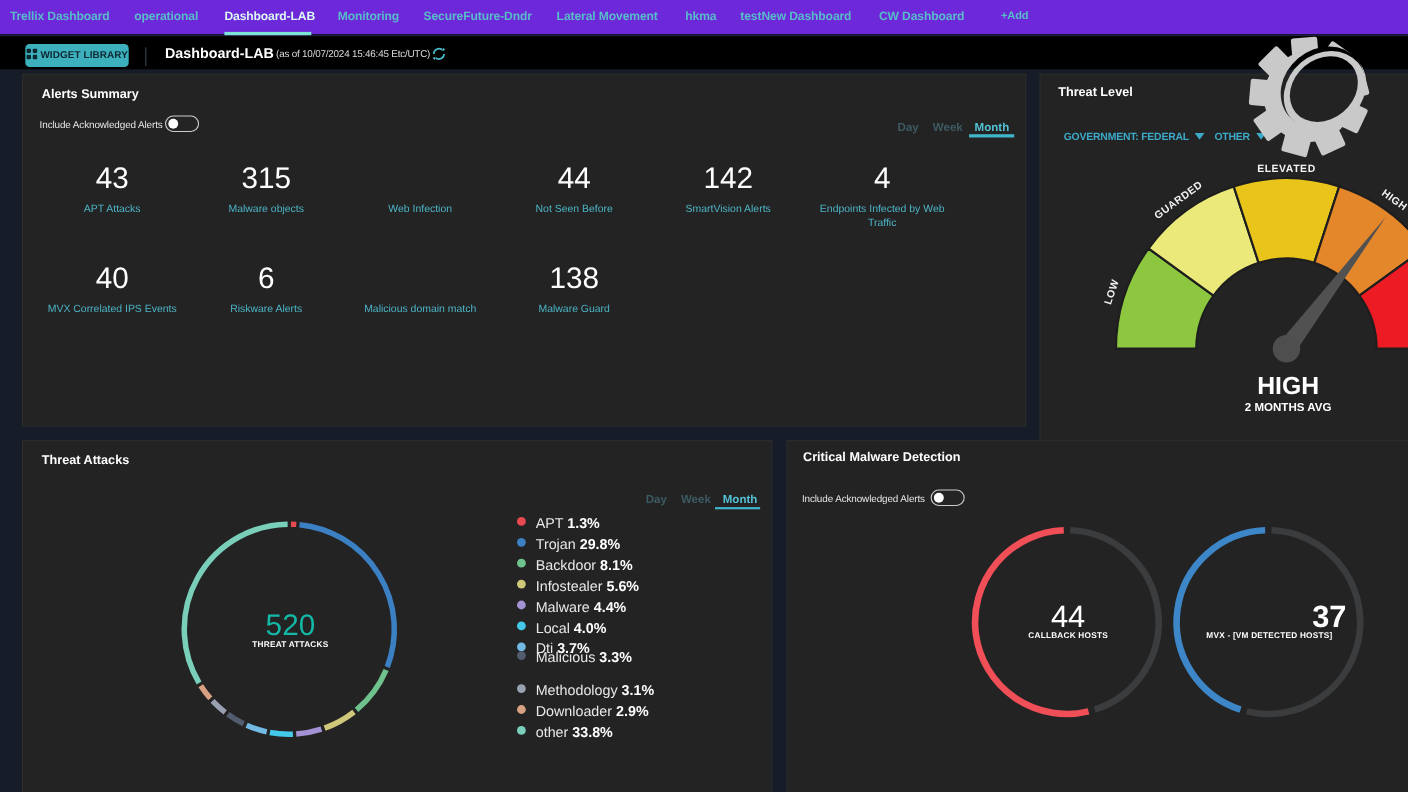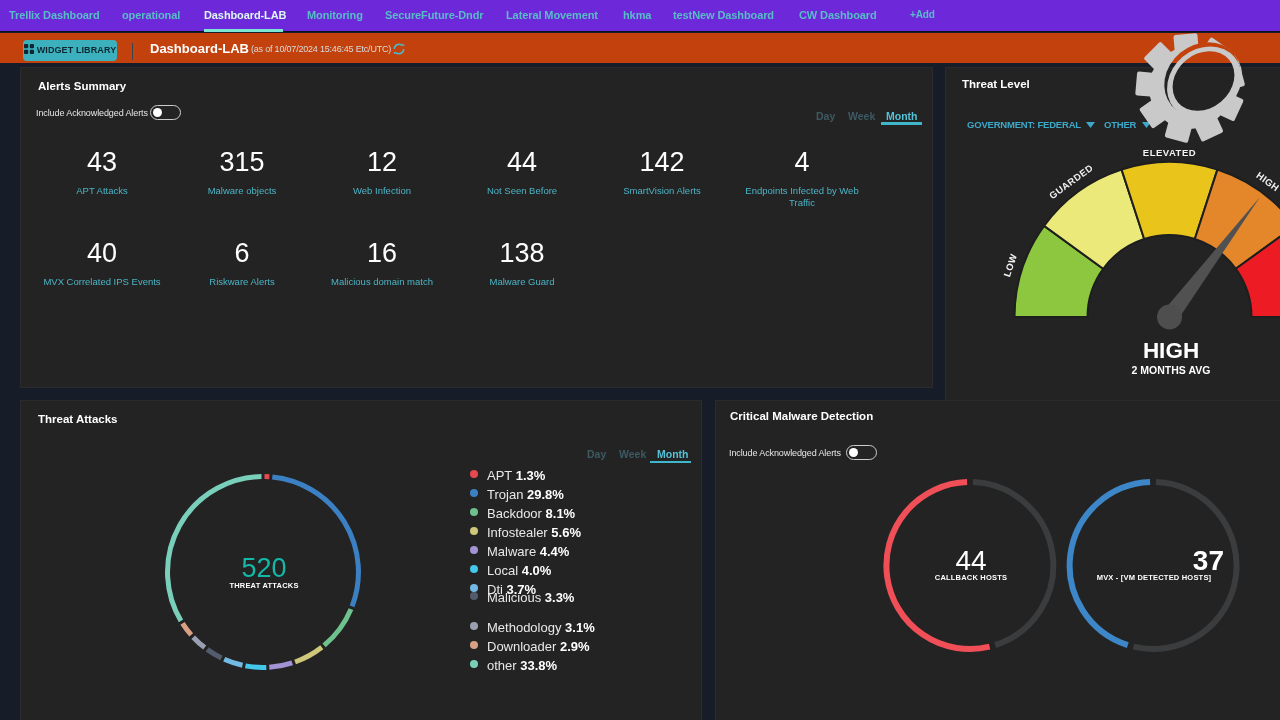--- a/index.html
+++ b/index.html
@@ -5,21 +5,21 @@
 * { margin:0; padding:0; box-sizing:border-box; }
 html,body { width:1280px; height:720px; overflow:hidden; background:#161d29; font-family:"Liberation Sans", sans-serif; }
 #stage { position:absolute; top:0; left:0; width:1280px; height:720px; }
 .abs { position:absolute; }
 
 #nav { position:absolute; top:0; left:0; width:1280px; height:32px; background:#6d28d9; border-bottom:1px solid #0c111a; }
 .tab { position:absolute; top:9px; font-size:11px; font-weight:700; letter-spacing:-0.1px; color:#58bdc9; white-space:nowrap; }
 .tab.active { color:#dcf8f2; }
 #tabline { position:absolute; left:204px; top:29px; width:79px; height:3px; background:#7de5d6; }
 
-#subbar { position:absolute; top:33px; left:0; width:1280px; height:30px; background:#c2410c; }
+#subbar { position:absolute; top:33px; left:0; width:1280px; height:30px; background:#000000; }
 #wl-btn { position:absolute; left:23px; top:7px; width:94px; height:21px; background:#3cb1bd; border-radius:4px; color:#0d2731; font-size:9px; font-weight:700; letter-spacing:.1px; text-align:center; line-height:21px; white-space:nowrap; }
 #vline { position:absolute; left:132px; top:10px; width:1px; height:17px; background:#3a4350; }
 
 .panel { position:absolute; background:#232323; border:1px solid #2b2b2b; }
 #p1 { left:20px; top:67px;  width:913px; height:321px; }
 #p2 { left:945px; top:67px; width:335px; height:336px; border-right:none; }
 #p3 { left:20px; top:400px; width:682px; height:320px; border-bottom:none; }
 #p4 { left:715px; top:400px; width:565px; height:320px; border-right:none; border-bottom:none; }
 .ptitle { position:absolute; left:17px; top:12px; font-size:11.5px; font-weight:700; color:#fff; }
 
@@ -80,33 +80,31 @@
   <div class="panel" id="p1">
     <div class="ptitle">Alerts Summary</div>
     <div class="togglerow" style="left:15px; top:40px;">Include Acknowledged Alerts</div>
     <div class="toggle" style="left:129px; top:37px;"></div>
     <div class="dwm" style="left:795px; top:42px;"><span class="dim">Day</span></div>
     <div class="dwm" style="left:827px; top:42px;"><span class="dim">Week</span></div>
     <div class="dwm" style="left:865px; top:42px;"><span class="on">Month</span></div>
     <div class="abs" style="left:860px; top:54px; width:41px; height:2.5px; background:#3fb6c9;"></div>
     <div class="num" style="left:11px;  top:79px;">43</div>
     <div class="num" style="left:151px; top:79px;">315</div>
-    <div class="num" style="left:291px; top:79px;">12</div>
     <div class="num" style="left:431px; top:79px;">44</div>
     <div class="num" style="left:571px; top:79px;">142</div>
     <div class="num" style="left:711px; top:79px;">4</div>
     <div class="lbl" style="left:11px;  top:117px;">APT Attacks</div>
     <div class="lbl" style="left:151px; top:117px;">Malware objects</div>
     <div class="lbl" style="left:291px; top:117px;">Web Infection</div>
     <div class="lbl" style="left:431px; top:117px;">Not Seen Before</div>
     <div class="lbl" style="left:571px; top:117px;">SmartVision Alerts</div>
     <div class="lbl" style="left:711px; top:117px;">Endpoints Infected by Web Traffic</div>
     <div class="num" style="left:11px;  top:170px;">40</div>
     <div class="num" style="left:151px; top:170px;">6</div>
-    <div class="num" style="left:291px; top:170px;">16</div>
     <div class="num" style="left:431px; top:170px;">138</div>
     <div class="lbl" style="left:11px;  top:208px;">MVX Correlated IPS Events</div>
     <div class="lbl" style="left:151px; top:208px;">Riskware Alerts</div>
     <div class="lbl" style="left:291px; top:208px;">Malicious domain match</div>
     <div class="lbl" style="left:431px; top:208px;">Malware Guard</div>
   </div>
 
   <div class="panel" id="p2">
     <div class="ptitle" style="left:16px; top:10px;">Threat Level</div>
     <span class="abs" style="left:21px; top:51px; font-size:9.5px; letter-spacing:-0.2px; font-weight:700; color:#3da9c9;">GOVERNMENT: FEDERAL <svg width="9" height="6" viewBox="0 0 9 6" style="margin-left:3px">

